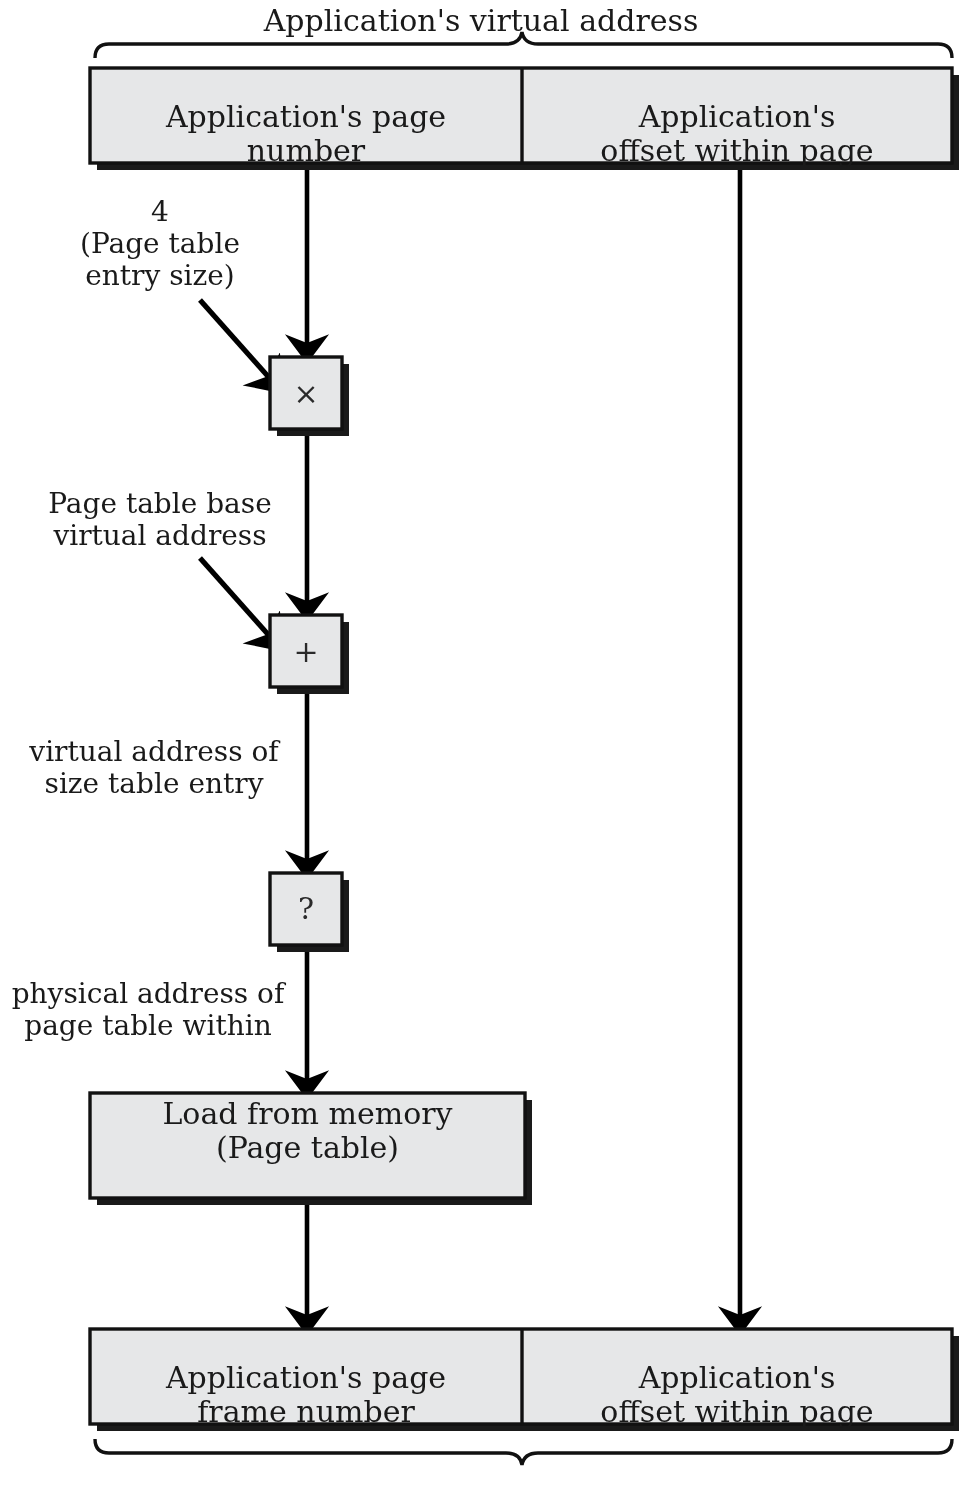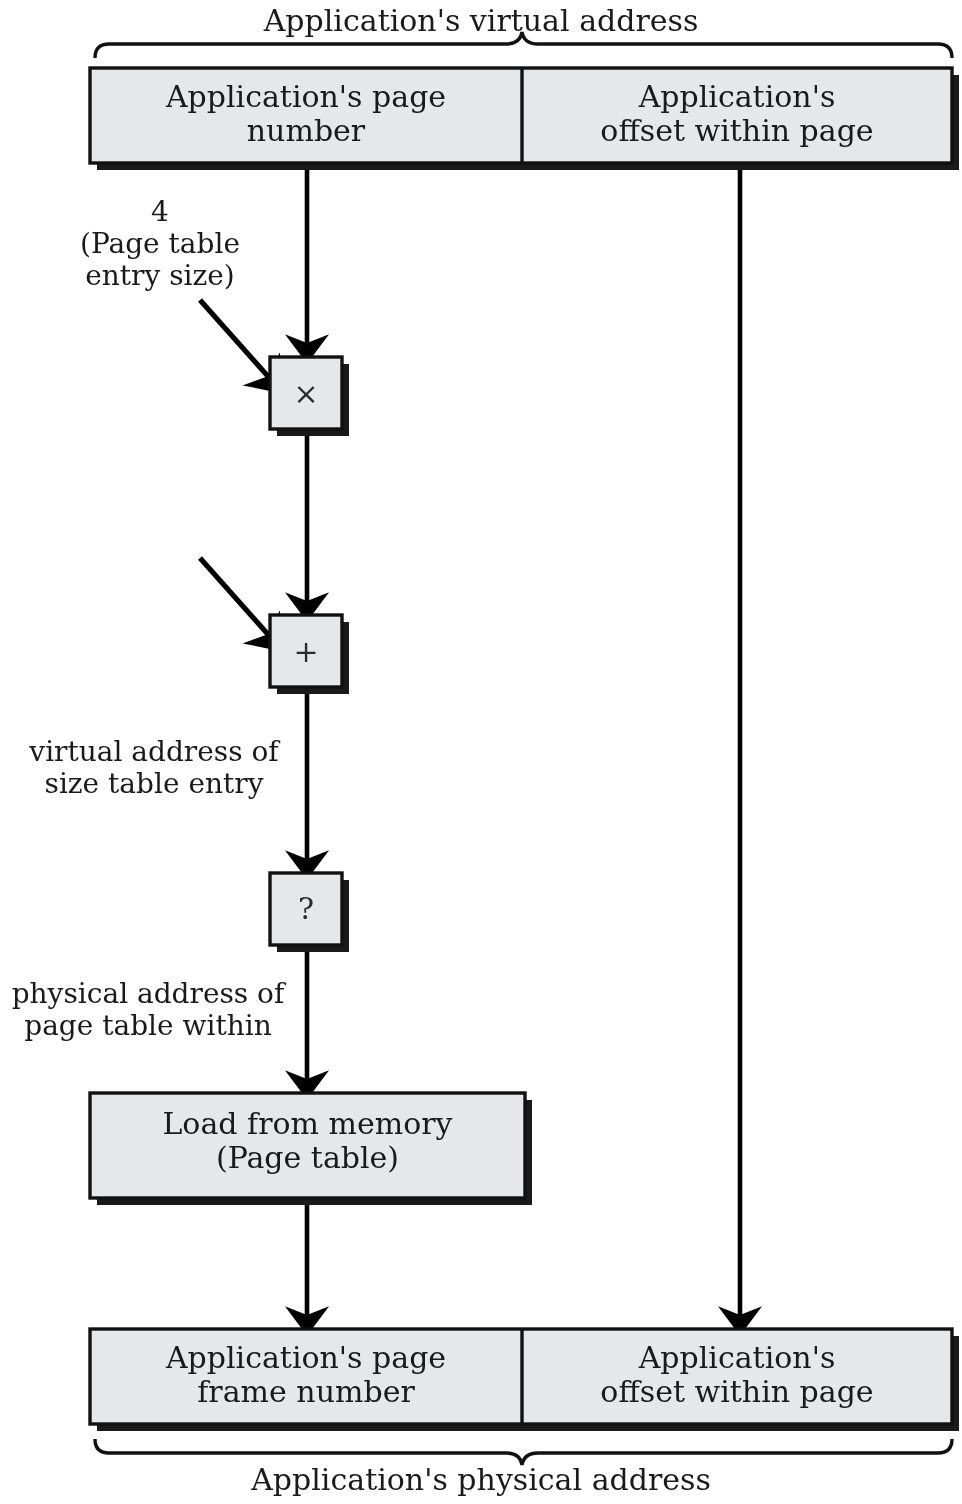--- a/index.html
+++ b/index.html
@@ -3,21 +3,21 @@
 <meta charset="utf-8">
 <style>
   html,body{margin:0;padding:0;background:#ffffff;}
   body{width:962px;height:1504px;position:relative;overflow:hidden;
        font-family:"DejaVu Serif","Liberation Serif",serif;color:#111;}
   .stage{position:absolute;left:0;top:0;width:962px;height:1504px;}
   svg.layer{position:absolute;left:0;top:0;width:962px;height:1504px;}
   .txt{position:absolute;text-align:center;line-height:1.14;color:#1a1a1a;
        white-space:pre-line;}
   .cap{font-size:30px;}
-  .boxtxt{font-size:30px;}
+  .boxtxt{font-size:30px;margin-top:20px;}
   .note{font-size:28px;}
   .opglyph{position:absolute;text-align:center;font-size:30px;color:#2a2a2a;}
 </style>
 </head>
 <body>
 
 <div class="stage">
 
   <svg class="layer" viewBox="0 0 962 1504">
     <defs>
@@ -90,35 +90,36 @@
 
   <div class="txt boxtxt" style="left:522px;top:80px;width:430px;">Application's
 offset within page</div>
 
   <div class="txt note" style="left:20px;top:196px;width:280px;">4
 (Page table
 entry size)</div>
 
   <div class="opglyph" style="left:270px;top:376px;width:72px;">×</div>
 
+  <div class="txt note" style="left:20px;top:488px;width:280px;">Page table base
+virtual address</div>
 
   <div class="opglyph" style="left:270px;top:634px;width:72px;">+</div>
 
   <div class="txt note" style="left:8px;top:736px;width:292px;">virtual address of
 size table entry</div>
 
   <div class="opglyph" style="left:270px;top:891px;width:72px;">?</div>
 
   <div class="txt note" style="left:0px;top:978px;width:296px;">physical address of
 page table within</div>
 
-  <div class="txt boxtxt" style="left:90px;top:1107px;width:435px;">Load from memory
+  <div class="txt boxtxt" style="left:90px;top:1077px;width:435px;">Load from memory
 (Page table)</div>
 
   <div class="txt boxtxt" style="left:90px;top:1341px;width:432px;">Application's page
 frame number</div>
 
   <div class="txt boxtxt" style="left:522px;top:1341px;width:430px;">Application's
 offset within page</div>
 
-  <div class="txt cap" style="left:0;top:1463px;width:962px;">Application's physical address</div>
 
 </div>
 
 </body></html>

